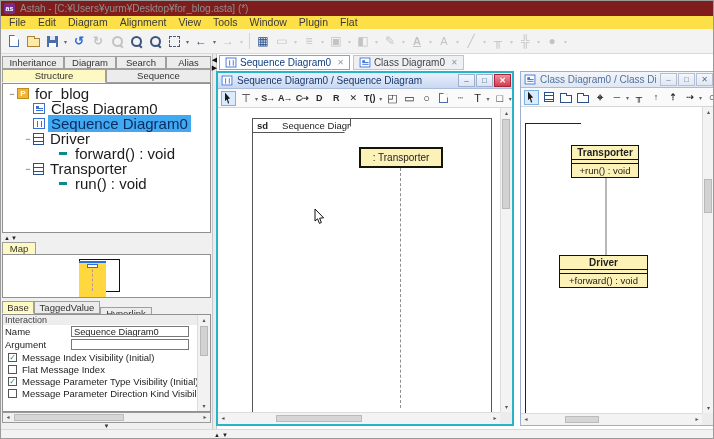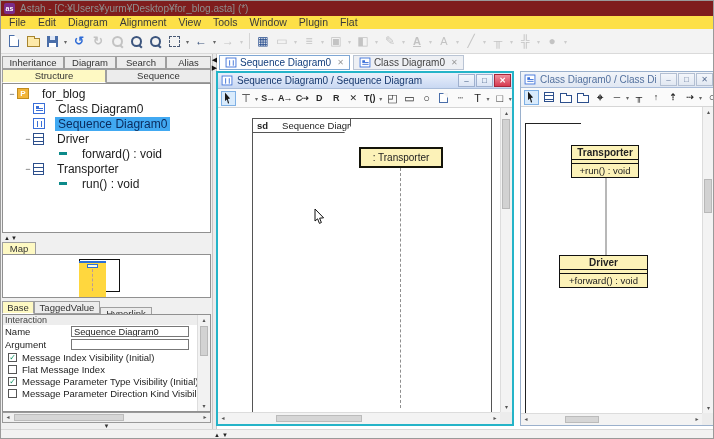--- a/index.html
+++ b/index.html
@@ -54,21 +54,21 @@
 
 
 #left{position:absolute;left:0;top:53px;width:211px;height:375px;background:#f0f0f0}
 .ptab{position:absolute;border:1px solid #9f9f9f;background:#ececec;font-size:9.5px;text-align:center;height:13px;line-height:11px;color:#333;overflow:hidden;white-space:nowrap}
 .ptab.active{background:#fef9c3;border-bottom-color:#fff}
 #tree{position:absolute;left:1px;top:29px;width:209px;height:150px;background:#fff;border:1px solid #909090;overflow:hidden;padding-top:2px}
 .trow{display:flex;align-items:center;height:15px;white-space:nowrap}
 .ind0{padding-left:4px}.ind1{padding-left:20px}.ind2{padding-left:44px}
 .texp{width:10px;font-size:9px;color:#555;text-align:center;flex:none}
 .texp.minus::before{content:"−"}
-.tlabel{font-size:12px;color:#1c1c1c;padding:0 3px;margin-left:10px}
+.tlabel{font-size:15px;color:#1c1c1c;padding:0 3px;margin-left:3px}
 .trow.sel .tlabel{background:#41a9f2;color:#0a2a5c}
 .ti{flex:none;display:inline-block}
 .ti-project{width:12px;height:11px;background:#f2b53a;border:1px solid #c08c1e;color:#fff;font-size:8px;font-weight:bold;line-height:10px;text-align:center}
 .ti-project::before{content:"P"}
 .ti-cd{position:relative;width:12px;height:11px;border:1px solid #3a6fd8;background:#fff}
 .ti-cd::before{content:"";position:absolute;left:2px;top:2px;width:3px;height:2px;background:#3a6fd8}
 .ti-cd::after{content:"";position:absolute;left:2px;bottom:2px;width:7px;height:1px;background:#3a6fd8;box-shadow:0 -2px 0 #3a6fd8}
 .ti-sd{position:relative;width:12px;height:11px;border:1px solid #3a6fd8;background:#fff}
 .ti-sd::before{content:"";position:absolute;left:3px;top:2px;width:1px;height:6px;background:#3a6fd8;box-shadow:4px 0 0 #3a6fd8}
 .ti-cl{width:11px;height:12px;border:1px solid #2c4f8c;background:linear-gradient(#fff 3px,#2c4f8c 3px 4px,#fff 4px 7px,#2c4f8c 7px 8px,#fff 8px)}

